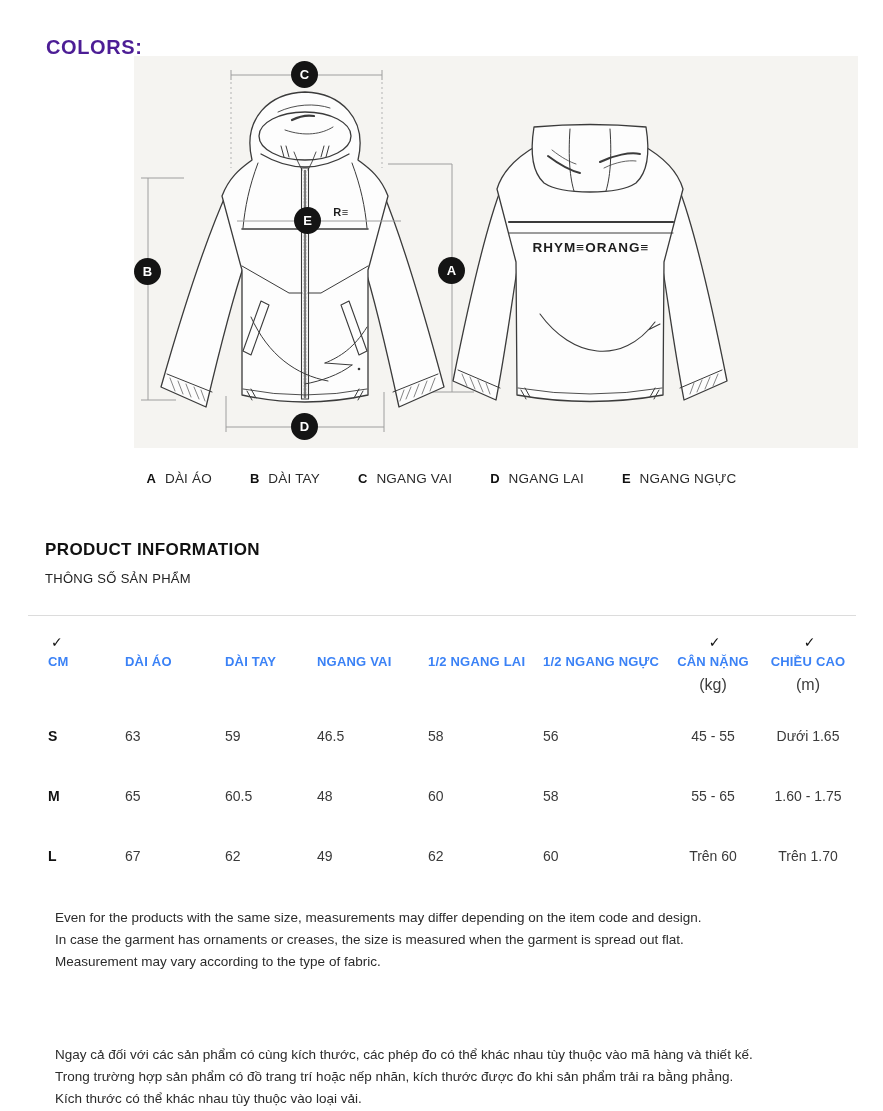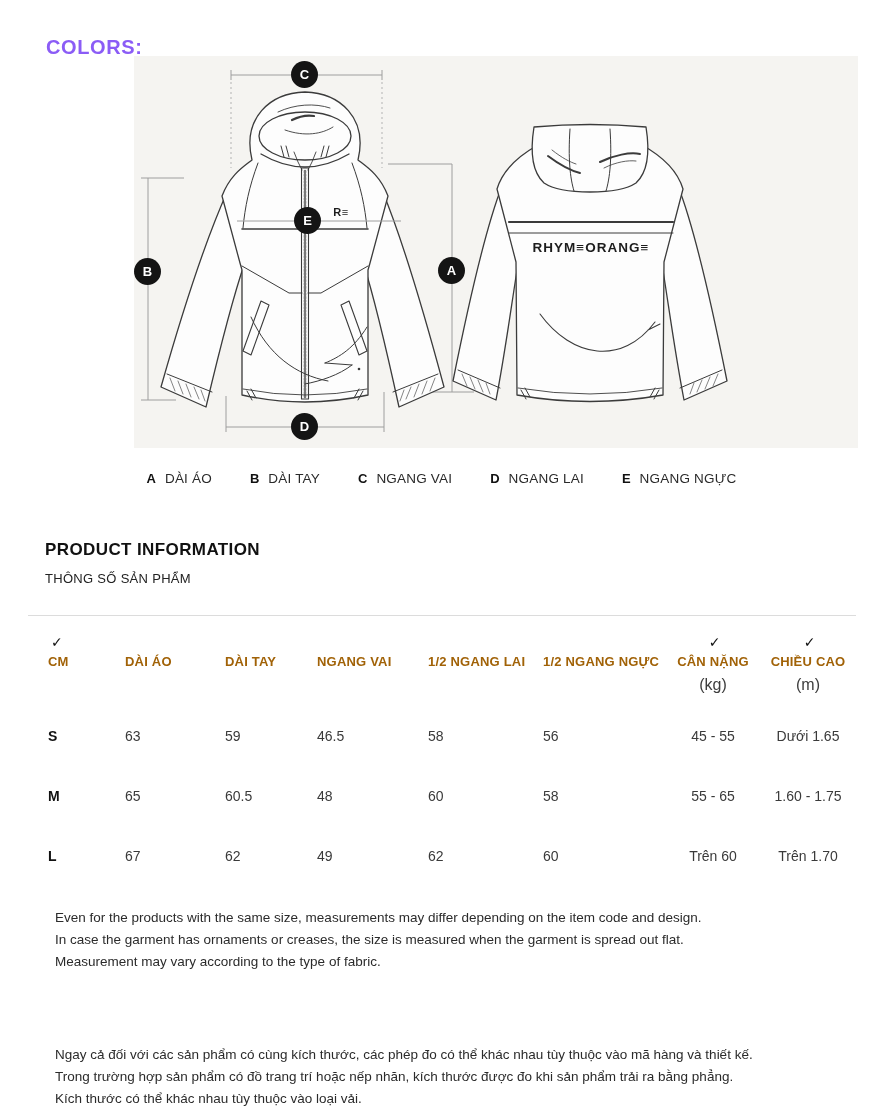--- a/index.html
+++ b/index.html
@@ -1,19 +1,19 @@
 <!DOCTYPE html>
 <html><head>
 <meta charset="utf-8">
 <style>
   html,body{margin:0;padding:0;background:#ffffff;}
   body{font-family:"Liberation Sans","DejaVu Sans",sans-serif;color:#1c1c1c;}
   .page{position:relative;width:883px;height:1111px;background:#ffffff;overflow:hidden;}
 
-  .colors-heading{position:absolute;left:46px;top:36px;font-size:20px;font-weight:700;letter-spacing:.6px;color:#8b5cf6;}
+  .colors-heading{position:absolute;left:46px;top:36px;font-size:20px;font-weight:700;letter-spacing:.6px;color:#4c1d95;}
 
   .diagram-wrap{position:absolute;left:0;top:0;width:883px;height:460px;}
   .diagram-wrap svg{position:absolute;left:0;top:0;}
 
   .measure-chip{position:absolute;width:27px;height:27px;border-radius:50%;background:#141414;color:#fff;
     display:flex;align-items:center;justify-content:center;font-size:13px;font-weight:700;}
 
   .legend{position:absolute;left:0;top:471px;width:883px;display:flex;justify-content:center;gap:38px;}
   .legend-item{display:flex;align-items:baseline;gap:9px;}
   .legend-key{font-weight:700;font-size:13px;color:#111;}
@@ -21,21 +21,21 @@
 
   .pi-title{position:absolute;left:45px;top:540px;font-size:17px;font-weight:700;letter-spacing:.4px;color:#111;}
   .pi-subtitle{position:absolute;left:45px;top:571px;font-size:13px;color:#222;letter-spacing:.3px;}
 
   .size-table{position:absolute;left:0;top:615px;width:883px;}
   .table-rule{position:absolute;left:28px;top:0;width:828px;height:1px;background:#dcdcdc;}
   .t-grid{display:grid;grid-template-columns:77px 100px 92px 111px 115px 125px 90px 100px;padding-left:48px;}
   .t-head{position:absolute;left:0;top:17px;width:883px;}
   .th{display:flex;flex-direction:column;align-items:flex-start;}
   .th .check{font-size:14px;font-weight:700;height:22px;line-height:20px;color:#111;padding-left:3px;}
-  .th .label{font-size:13px;font-weight:700;color:#a16207;letter-spacing:.2px;white-space:nowrap;}
+  .th .label{font-size:13px;font-weight:700;color:#3b82f6;letter-spacing:.2px;white-space:nowrap;}
   .th.no-check .label{margin-top:22px;}
   .th .unit{font-size:16px;font-weight:400;color:#3d3d3d;margin-top:7px;}
   .th.centered{align-items:center;}
   .t-row{position:absolute;left:0;width:883px;}
   .t-row .cell{font-size:14px;color:#3a3a3a;white-space:nowrap;}
   .t-row .cell.size{font-weight:700;color:#111;}
   .t-row .cell.centered{text-align:center;}
   .row-s{top:113px;}
   .row-m{top:173px;}
   .row-l{top:233px;}

